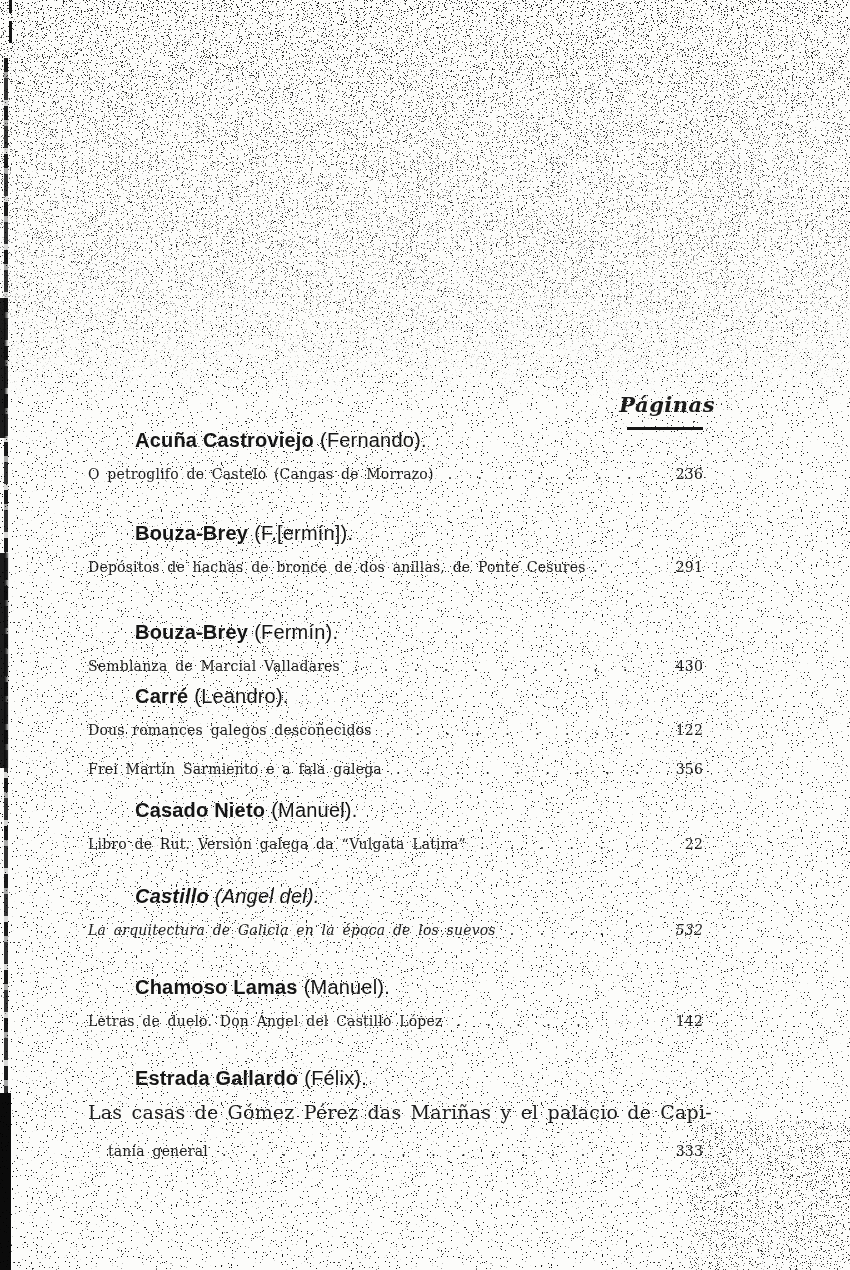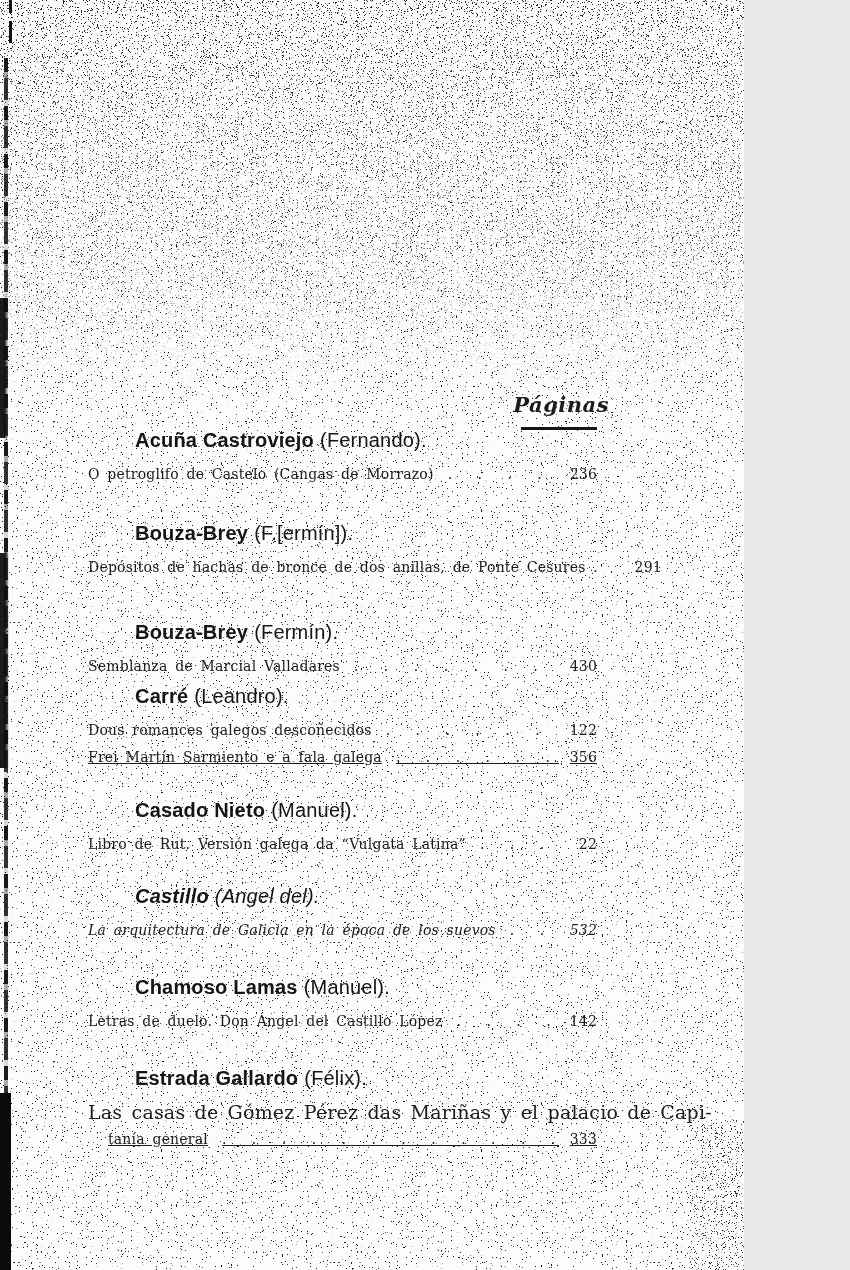--- a/index.html
+++ b/index.html
@@ -2,21 +2,21 @@
 <html><head>
 <meta charset="utf-8">
 <style>
   html, body {
     margin: 0;
     padding: 0;
     background: #e8e8e8;
   }
   .page {
     position: relative;
-    width: 744px;
+    width: 850px;
     height: 1270px;
     background: #fcfcfa;
     overflow: hidden;
     font-family: "DejaVu Serif", serif;
     color: #1c1c1c;
   }
 
   
   .noise {
     position: absolute;
@@ -105,21 +105,21 @@
     display: flex;
     align-items: center;
     margin-top: 9px;
     font-size: 14px;
     line-height: 27px;
     letter-spacing: 0.2px;
     word-spacing: 3px;
   }
   .entry-title { white-space: nowrap; }
   .entry-line  { margin-top: 9px; font-size: 19px; line-height: 27px; letter-spacing: 0.2px; word-spacing: 3px; white-space: nowrap; }
-  .entry.cont { margin-top: 0; text-decoration: underline; }
+  .entry.cont { margin-top: 12px; }
   .entry.cont .entry-title { padding-left: 20px; }
   .leader {
     flex: 1 1 0;
     min-width: 0;
     overflow: hidden;
     white-space: nowrap;
     padding: 0 12px 0 14px;
     letter-spacing: 9px;
     color: #202020;
   }

